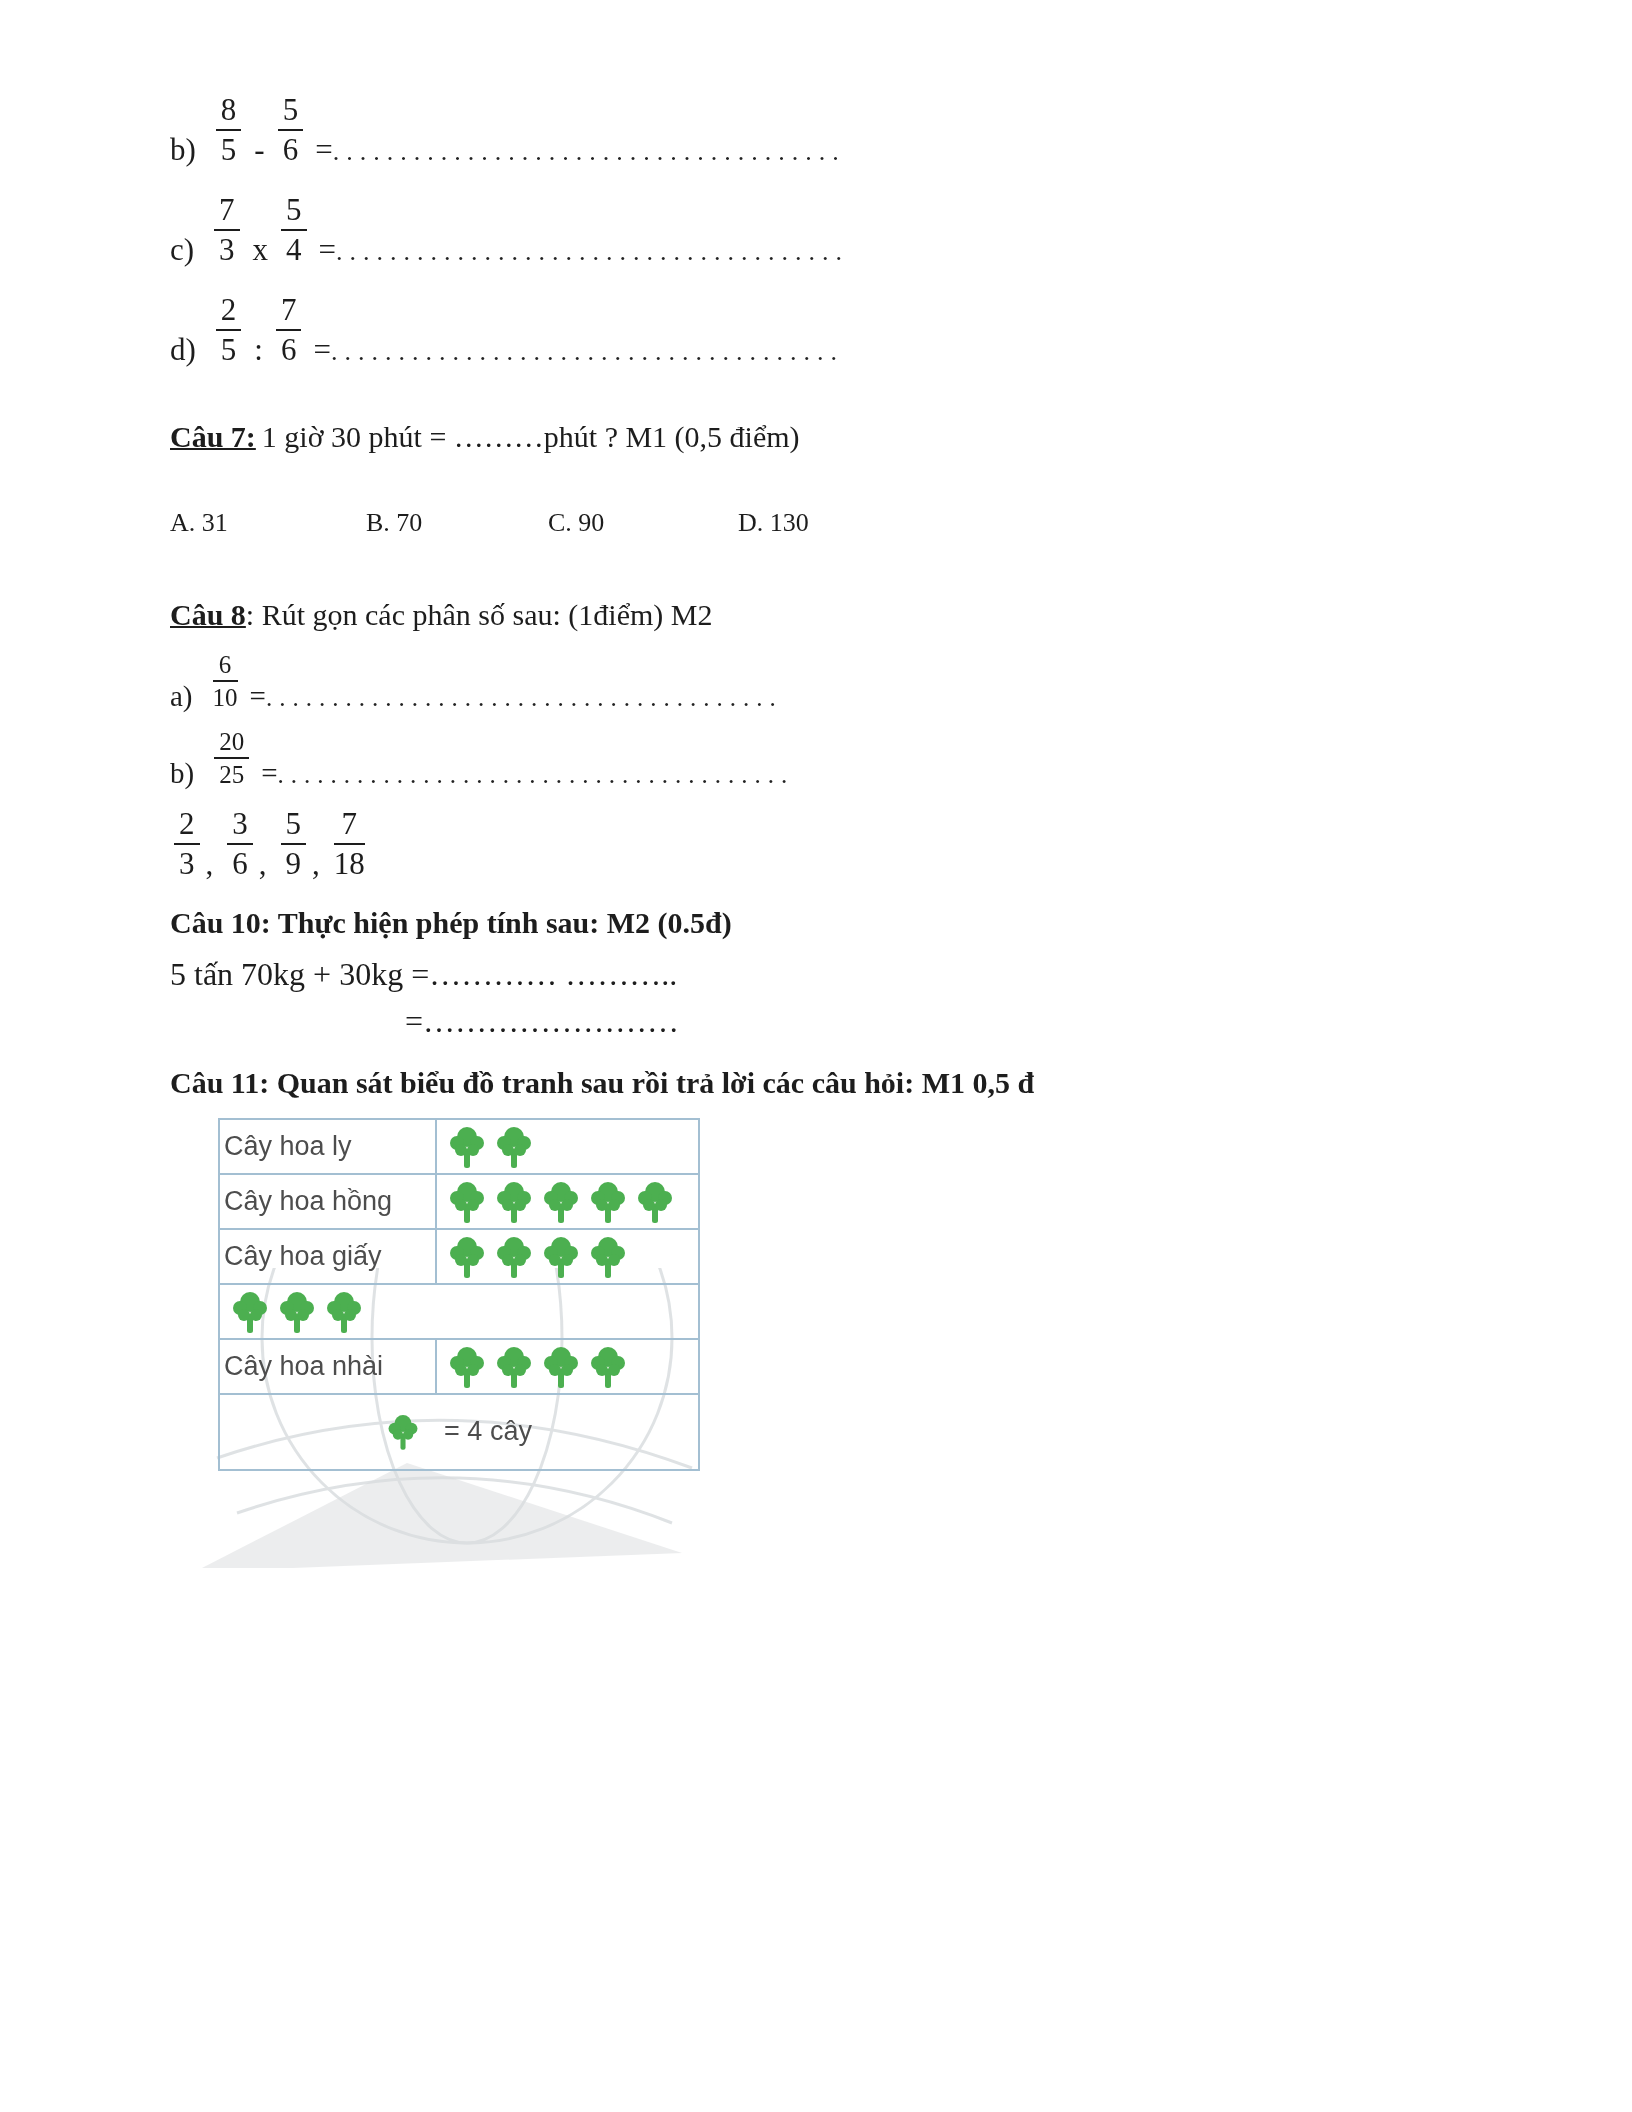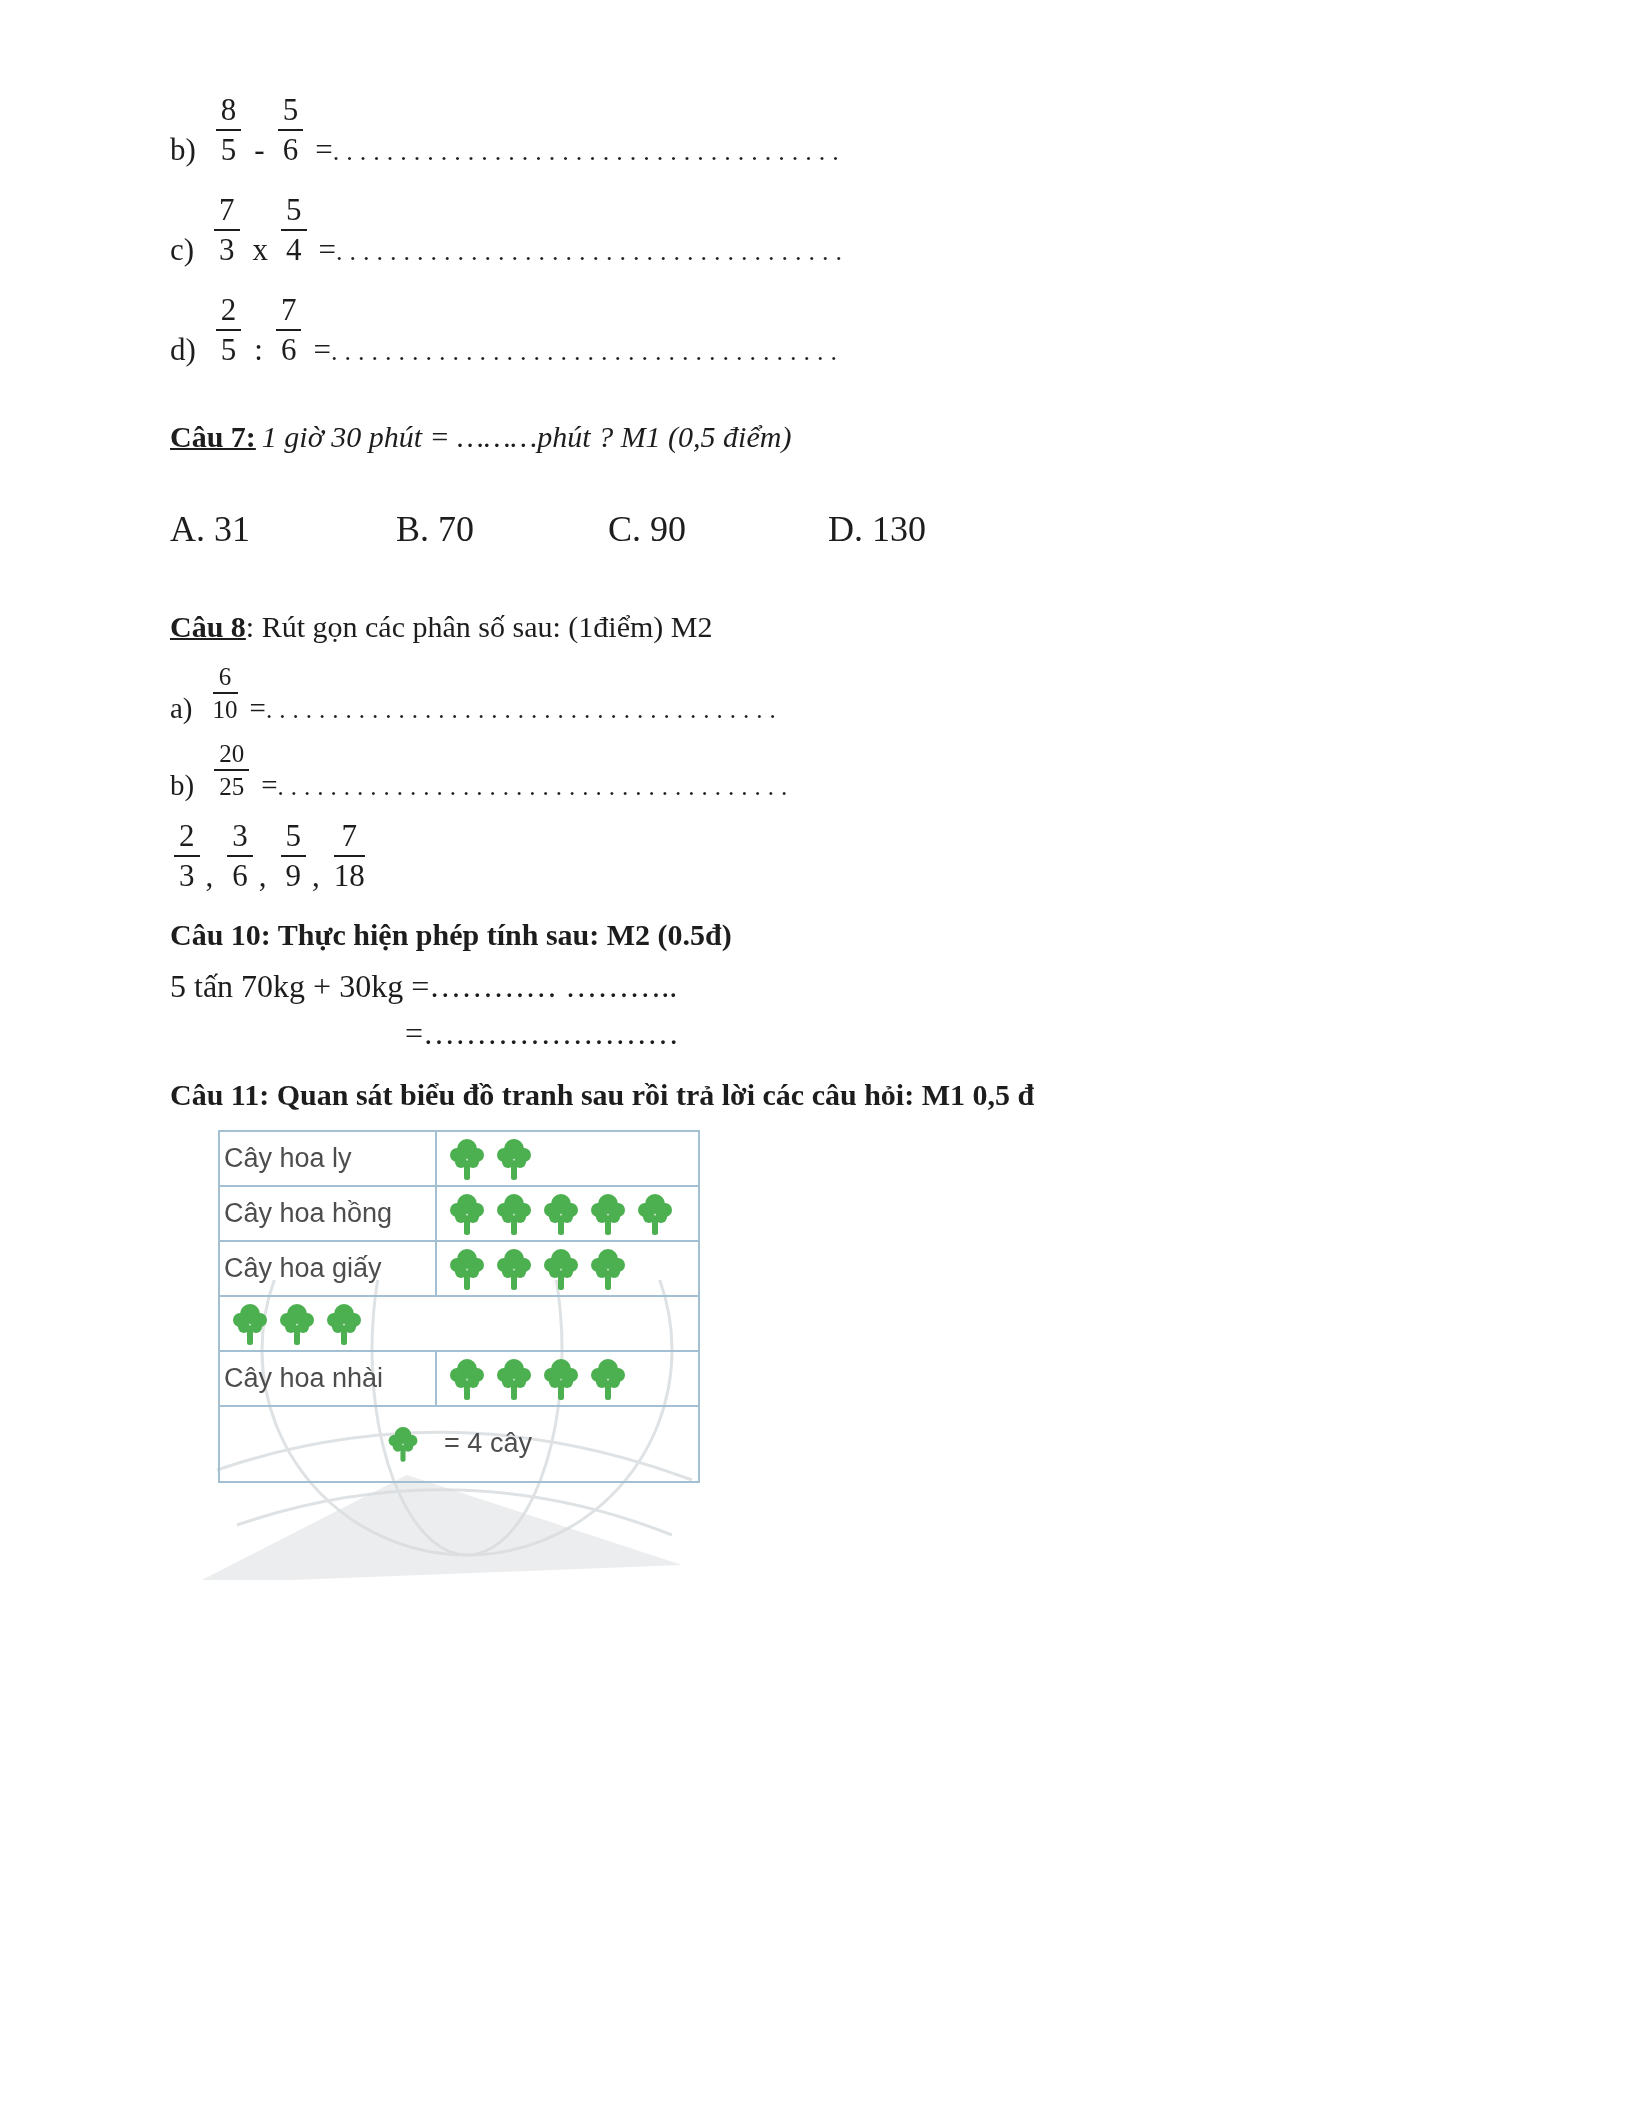--- a/index.html
+++ b/index.html
@@ -24,24 +24,24 @@
   .frac .num{display:block;border-bottom:2px solid #1d1d1d;padding:0 5px 1px;}
   .frac .den{display:block;padding-top:1px;}
   .op{margin:0 9px;}
   .eq{margin-left:8px;}
   .dots{font-size:26px;letter-spacing:7px;color:#222;}
 
   
   .qline{font-size:30px;line-height:1.4;}
   .ulb{font-weight:bold;text-decoration:underline;text-decoration-thickness:2px;}
   .bold{font-weight:bold;}
-  .qtext{margin-left:6px;font-style:italic;}
+  .qtext{margin-left:6px;}
 
   #q7-head{margin-top:48px;}
-  .options{margin-top:50px;display:grid;grid-template-columns:196px 182px 190px auto;font-size:36px;gap:30px;}
+  .options{margin-top:50px;display:grid;grid-template-columns:196px 182px 190px auto;font-size:26px;}
   #q8-head{margin-top:56px;}
   .q8row{margin-top:14px;font-size:29px;}
   .q8row .frac{font-size:25px;}
   .q8row .dots{font-size:25px;}
   #q9-head{margin-top:34px;}
   .q9fracs{margin-top:16px;font-size:31px;}
   .sep{margin:0 10px 0 2px;}
   #q10-head{margin-top:20px;}
   .q10line1{margin-top:12px;font-size:32px;}
   .q10line2{margin-top:10px;margin-left:235px;font-size:32px;}

